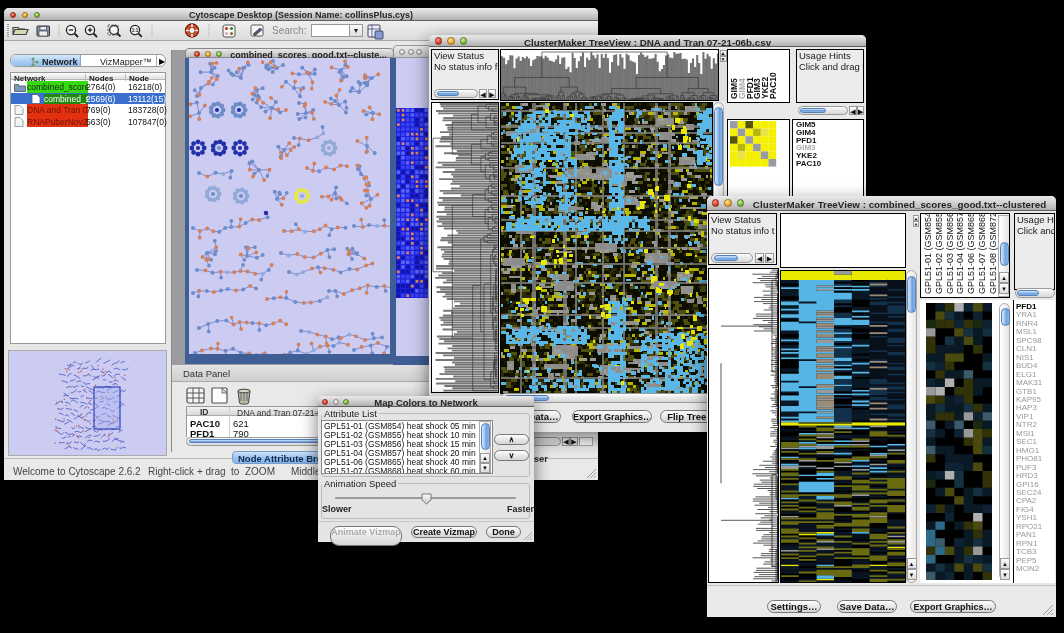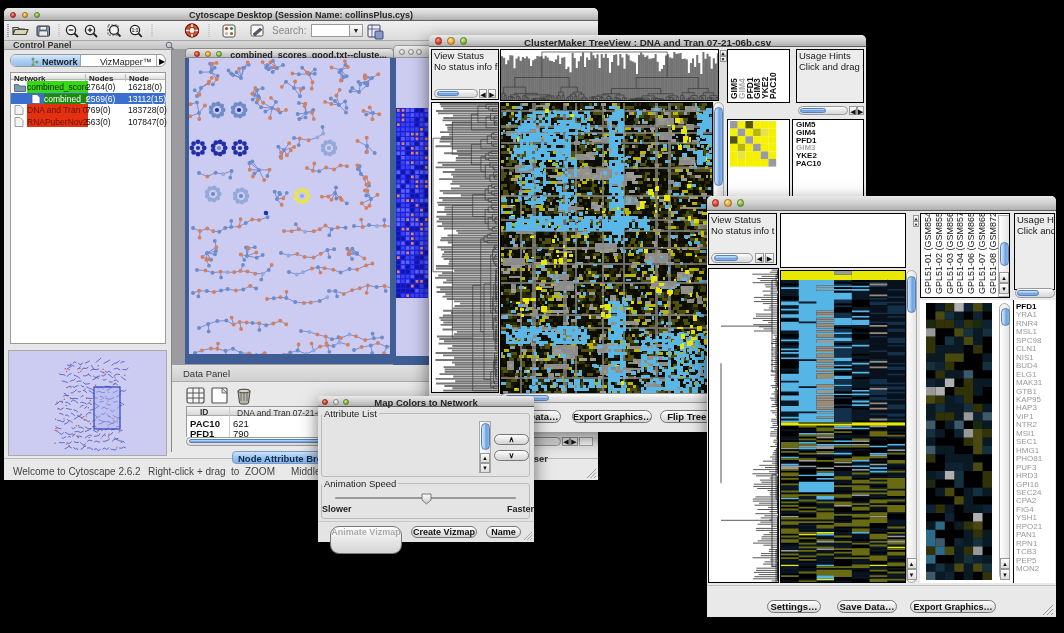--- a/index.html
+++ b/index.html
@@ -85,27 +85,20 @@
     <div class="abs" style="left:268px;top:4px;font-size:10px;color:#888;">Search:</div>
     <div class="abs" style="left:307px;top:2.5px;width:52px;height:13px;background:#fff;border:1px solid #999;"></div>
     <div class="abs" style="left:345px;top:2.5px;width:14px;height:13px;background:linear-gradient(#fcfcfc,#ddd);border:1px solid #999;font-size:7px;text-align:center;line-height:12px;color:#222;">▼</div>
     <svg class="abs" style="left:363px;top:2px" width="18" height="17">
       <rect x="1" y="2" width="12" height="12" rx="1" fill="#eef" stroke="#446" stroke-width="1"></rect>
       <path d="M1 6h12M5 2v12" stroke="#446" stroke-width="0.8"></path>
       <rect x="8" y="8" width="8" height="8" rx="1" fill="#89c" stroke="#235" stroke-width="0.8"></rect>
     </svg>
   </div>
 
-  <div class="abs" style="left:0;top:33px;width:100%;height:9px;background:linear-gradient(#d8d8d8,#c4c4c4);border-bottom:1px solid #9a9a9a;">
-    <div class="abs" style="left:9px;top:-1px;font-size:9px;font-weight:bold;color:#333;">Control Panel</div>
-    <svg class="abs" style="left:160px;top:0" width="12" height="9">
-        <circle cx="5" cy="4" r="2.8" fill="none" stroke="#667" stroke-width="1"></circle>
-        <line x1="7" y1="6" x2="9.5" y2="8.5" stroke="#667" stroke-width="1.2"></line>
-      </svg>
-  </div>
 
   <div class="abs" style="left:168px;top:42px;width:426px;height:402px;background:#9c9ca0;"></div>
 
   <div class="abs" style="left:0;top:42px;width:168px;height:402px;background:#e6e6e6;border-right:1px solid #888;">
 
     <div class="abs" style="left:6px;top:4px;width:156px;height:13px;background:#fff;border:1px solid #9a9a9a;border-radius:6px;overflow:hidden;">
       <div class="abs" style="left:0;top:0;width:70px;height:13px;background:linear-gradient(#d6e8fb,#a8ccf2 50%,#8ab8ec);border-right:1px solid #8aa8cc;"></div>
       <svg class="abs" style="left:19px;top:1.5px" width="10" height="10">
           <circle cx="3" cy="2" r="1.5" fill="#5a5"></circle>
           <circle cx="3" cy="8" r="1.5" fill="#5a5"></circle>
@@ -379,20 +372,21 @@
     </div>
 
   <div class="pill" style="left:16px;top:375px;width:52px;height:13px;font-size:9.5px;line-height:12px;">Settings…</div>
   <div class="pill" style="left:72px;top:375px;width:60px;height:13px;font-size:9.5px;line-height:12px;">Save Data…</div>
   <div class="pill" style="left:143px;top:375px;width:80px;height:13px;font-size:9px;line-height:12px;">Export Graphics…</div>
   <div class="pill" style="left:231px;top:375px;width:85px;height:13px;font-size:9.5px;line-height:12px;">Flip Tree Nodes</div>
 </div>
 
 <div class="win" style="left:707px;top:196px;width:349px;height:421px;background:#e9e9e9;z-index:5;">
   <div class="tbar" style="height:15px;">
+    <div class="tt" style="top:2.5px;font-size:9.8px;left:42px;width:auto;right:6px;">ClusterMaker TreeView : combined_scores_good.txt--clustered</div>
     <div class="lt r" style="left:4.5px;top:3px;width:7.5px;height:7.5px;"></div>
     <div class="lt y" style="left:17px;top:3px;width:7.5px;height:7.5px;"></div>
     <div class="lt g" style="left:29.5px;top:3px;width:7.5px;height:7.5px;"></div>
   </div>
 
   <div class="panel" style="left:1px;top:17px;width:69px;height:52px;">
     <div class="ptxt">View Status<br>No status info t</div>
     <div class="sbh" style="left:2px;top:39px;width:42px;height:10px;">
         <div class="th" style="left:2px;width:24px;"></div>
       </div>
@@ -492,20 +486,28 @@
 <div class="win" style="left:318px;top:396px;width:216px;height:146px;background:#e4e4e4;z-index:6;border-radius:4px 4px 0 0;">
   <div class="tbar" style="height:11px;border-radius:4px 4px 0 0;">
     <div class="tt" style="top:0.5px;font-size:9.5px;">Map Colors to Network</div>
     <div class="lt r" style="left:4px;top:2.5px;width:6px;height:6px;"></div>
     <div class="lt h" style="left:14.5px;top:2.5px;width:6px;height:6px;"></div>
     <div class="lt g" style="left:25px;top:2.5px;width:6px;height:6px;"></div>
   </div>
 
   <div class="abs" style="left:4px;top:12px;font-size:9.5px;color:#222;background:#e4e4e4;padding:0 2px;z-index:2;">Attribute List</div>
   <div class="abs" style="left:3px;top:17px;width:209px;height:64px;border:1px solid #bbb;border-radius:3px;"></div>
+  <div class="abs" style="left:3px;top:24px;width:172px;height:54px;background:#fff;border:1px solid #888;font-size:8.5px;line-height:8.9px;color:#111;white-space:nowrap;overflow:hidden;padding:1px 0 0 2px;">
+    GPL51-01 (GSM854) heat shock 05 min<br>
+    GPL51-02 (GSM855) heat shock 10 min<br>
+    GPL51-03 (GSM856) heat shock 15 min<br>
+    GPL51-04 (GSM857) heat shock 20 min<br>
+    GPL51-06 (GSM865) heat shock 40 min<br>
+    GPL51-07 (GSM868) heat shock 60 min
+  </div>
   <div class="vtrack" style="left:161px;top:25px;height:52px;width:12px;border-radius:0;"></div>
   <div class="vthumb" style="left:162.5px;top:27px;height:27px;"></div>
   <div class="arrbtn" style="left:162px;top:57px;width:10px;height:10px;line-height:9px;font-size:6px;">▲</div>
   <div class="arrbtn" style="left:162px;top:67px;width:10px;height:10px;line-height:9px;font-size:6px;">▼</div>
   <div class="pill" style="left:176px;top:38px;width:35px;height:11px;font-size:8px;line-height:10px;">∧</div>
   <div class="pill" style="left:176px;top:54px;width:35px;height:11px;font-size:8px;line-height:10px;">∨</div>
   <div class="abs" style="left:4px;top:82px;font-size:9.5px;color:#222;background:#e4e4e4;padding:0 2px;z-index:2;">Animation Speed</div>
   <div class="abs" style="left:3px;top:87px;width:209px;height:36px;border:1px solid #bbb;border-radius:3px;"></div>
   <div class="abs" style="left:17px;top:101px;width:181px;height:2px;background:#999;border-radius:1px;"></div>
   <svg class="abs" style="left:103px;top:97px" width="11" height="12">
@@ -513,19 +515,19 @@
       <defs>
         <linearGradient id="sg" x1="0" y1="0" x2="0" y2="1">
           <stop offset="0" stop-color="#fdfdfd"></stop>
           <stop offset="1" stop-color="#c8c8c8"></stop>
         </linearGradient>
       </defs>
     </svg>
   <div class="abs" style="left:4px;top:108px;font-size:9px;font-weight:bold;color:#222;">Slower</div>
   <div class="abs" style="left:189px;top:108px;font-size:9px;font-weight:bold;color:#222;">Faster</div>
   <div class="abs" style="left:0;top:125px;width:100%;height:1px;background:#c8c8c8;"></div>
-  <div class="pill" style="left:12px;top:130px;width:72px;height:28px;font-size:9px;line-height:11px;color:#aaa;">Animate Vizmap</div>
+  <div class="pill" style="left:12px;top:130px;width:72px;height:20px;font-size:9px;line-height:11px;color:#aaa;">Animate Vizmap</div>
   <div class="pill" style="left:93px;top:130px;width:66px;height:12px;font-size:9px;line-height:11px;">Create Vizmap</div>
-  <div class="pill" style="left:168px;top:130px;width:35px;height:12px;font-size:9px;line-height:11px;">Name</div>
+  <div class="pill" style="left:168px;top:130px;width:35px;height:12px;font-size:9px;line-height:11px;">Done</div>
   <svg class="abs" style="right:1px;bottom:1px" width="10" height="10">
       <path d="M9 1L1 9M9 4L4 9M9 7L7 9" stroke="#aaa" stroke-width="1"></path>
     </svg>
 </div>
 
 </body></html>

